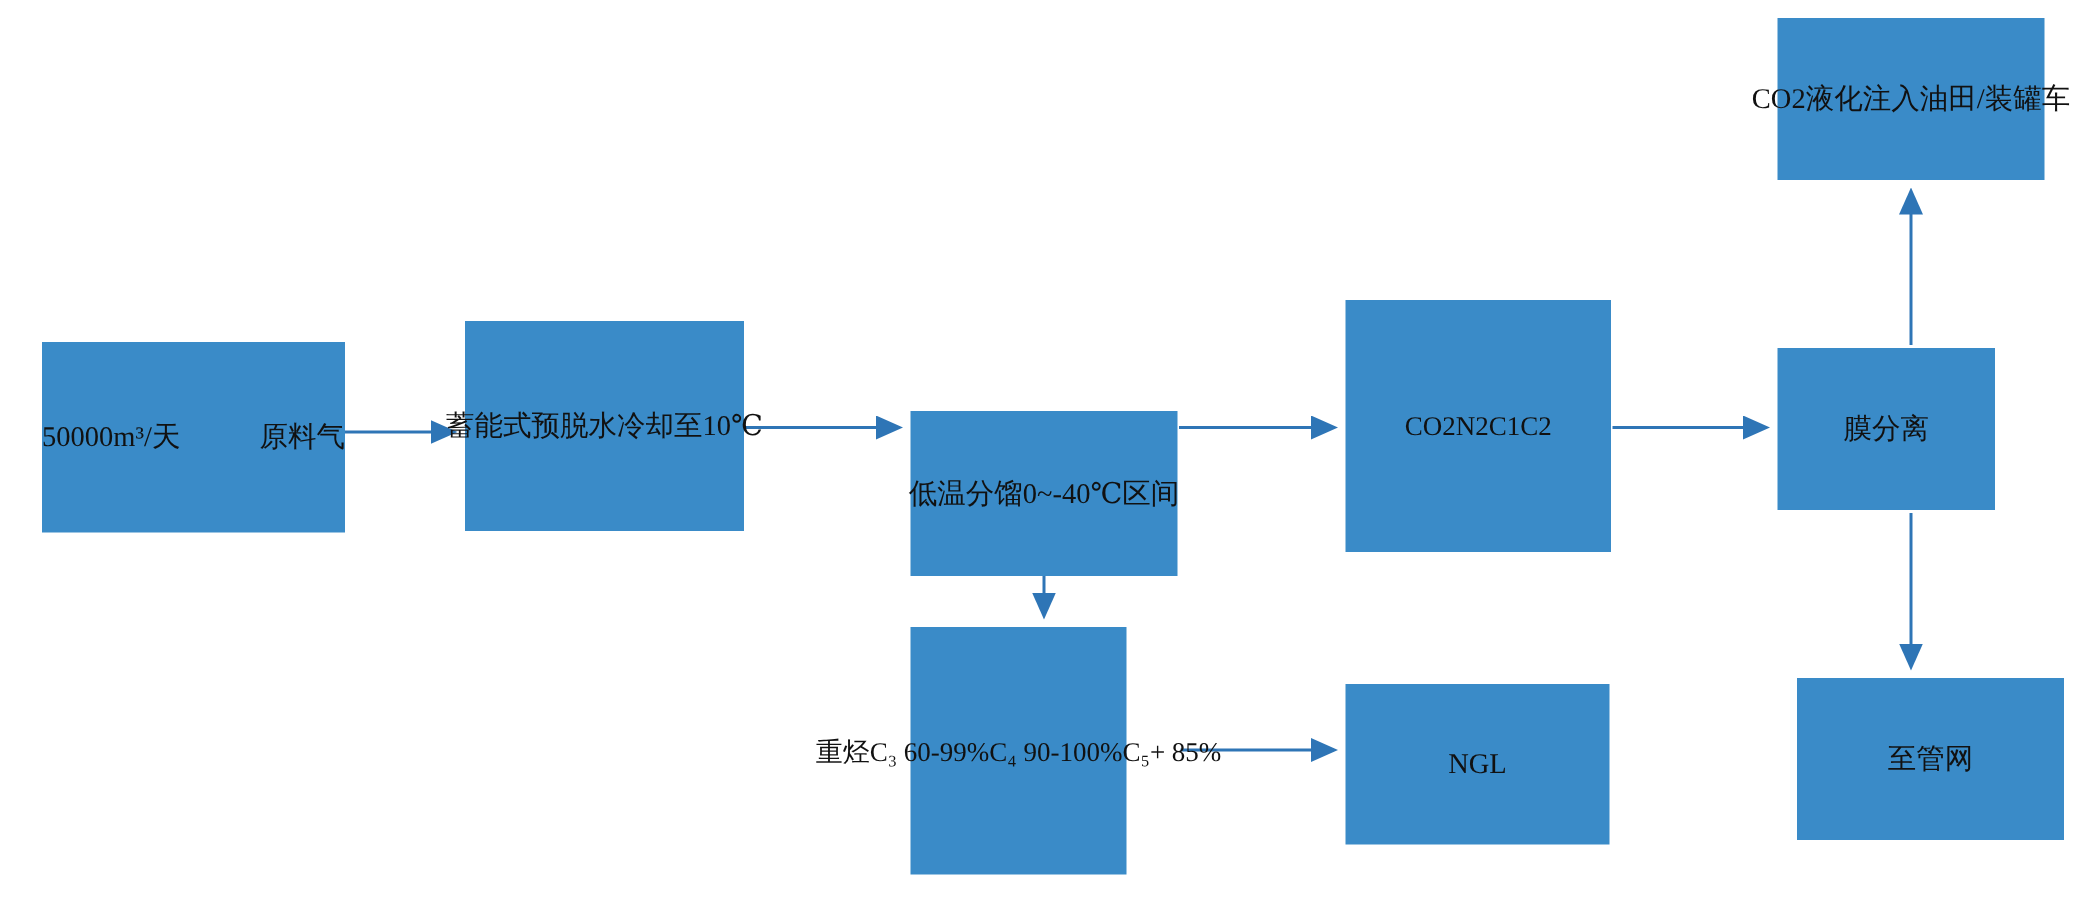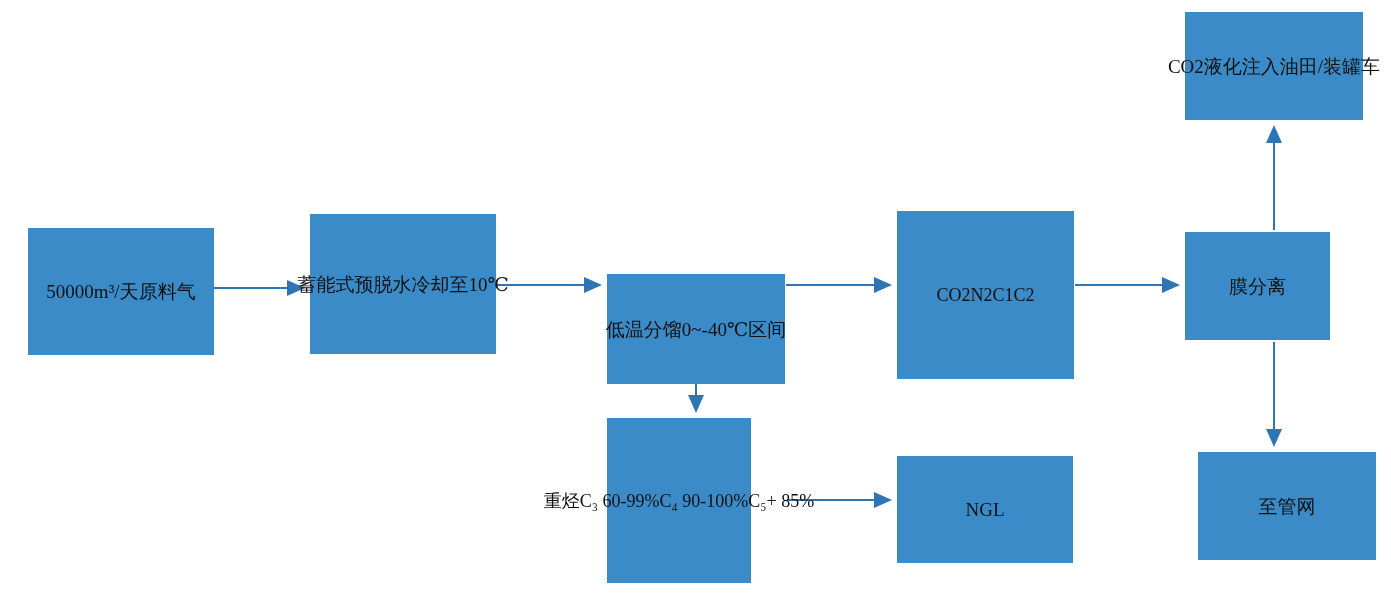--- a/index.html
+++ b/index.html
@@ -36,24 +36,24 @@
     color:var(--text);
     display:flex;
     flex-direction:row;
     justify-content:center;
     align-items:center;
     text-align:center;
     font-size:19px;
     line-height:27px;
   }
   .node .line{white-space:nowrap;}
-  .node-raw-gas        {left:28px;  top:228px; width:186px; height:127px;}
+  .node-raw-gas        {left:28px;  top:228px; width:202px; height:127px;justify-content:space-between;}
   .node-predehydration {left:310px; top:214px; width:186px; height:140px;}
   .node-fractionation  {left:607px; top:230px; width:178px; height:110px;margin-top:44px;}
-  .node-gas-mix        {left:897px; top:211px; width:177px; height:168px; line-height:29px; font-size:18px;}
+  .node-gas-mix        {left:897px; top:200px; width:177px; height:168px; line-height:29px; font-size:18px;}
   .node-membrane       {left:1185px;top:232px; width:145px; height:108px;text-align:right;}
   .node-co2-liq        {left:1185px;top:12px;  width:178px; height:108px;}
   .node-heavy-hc       {left:607px; top:418px; width:144px; height:165px; line-height:28px; font-size:18px;}
   .node-ngl            {left:897px; top:456px; width:176px; height:107px;}
   .node-pipeline       {left:1198px;top:452px; width:178px; height:108px;}
 </style>
 </head>
 <body>
 
 <div class="canvas">

